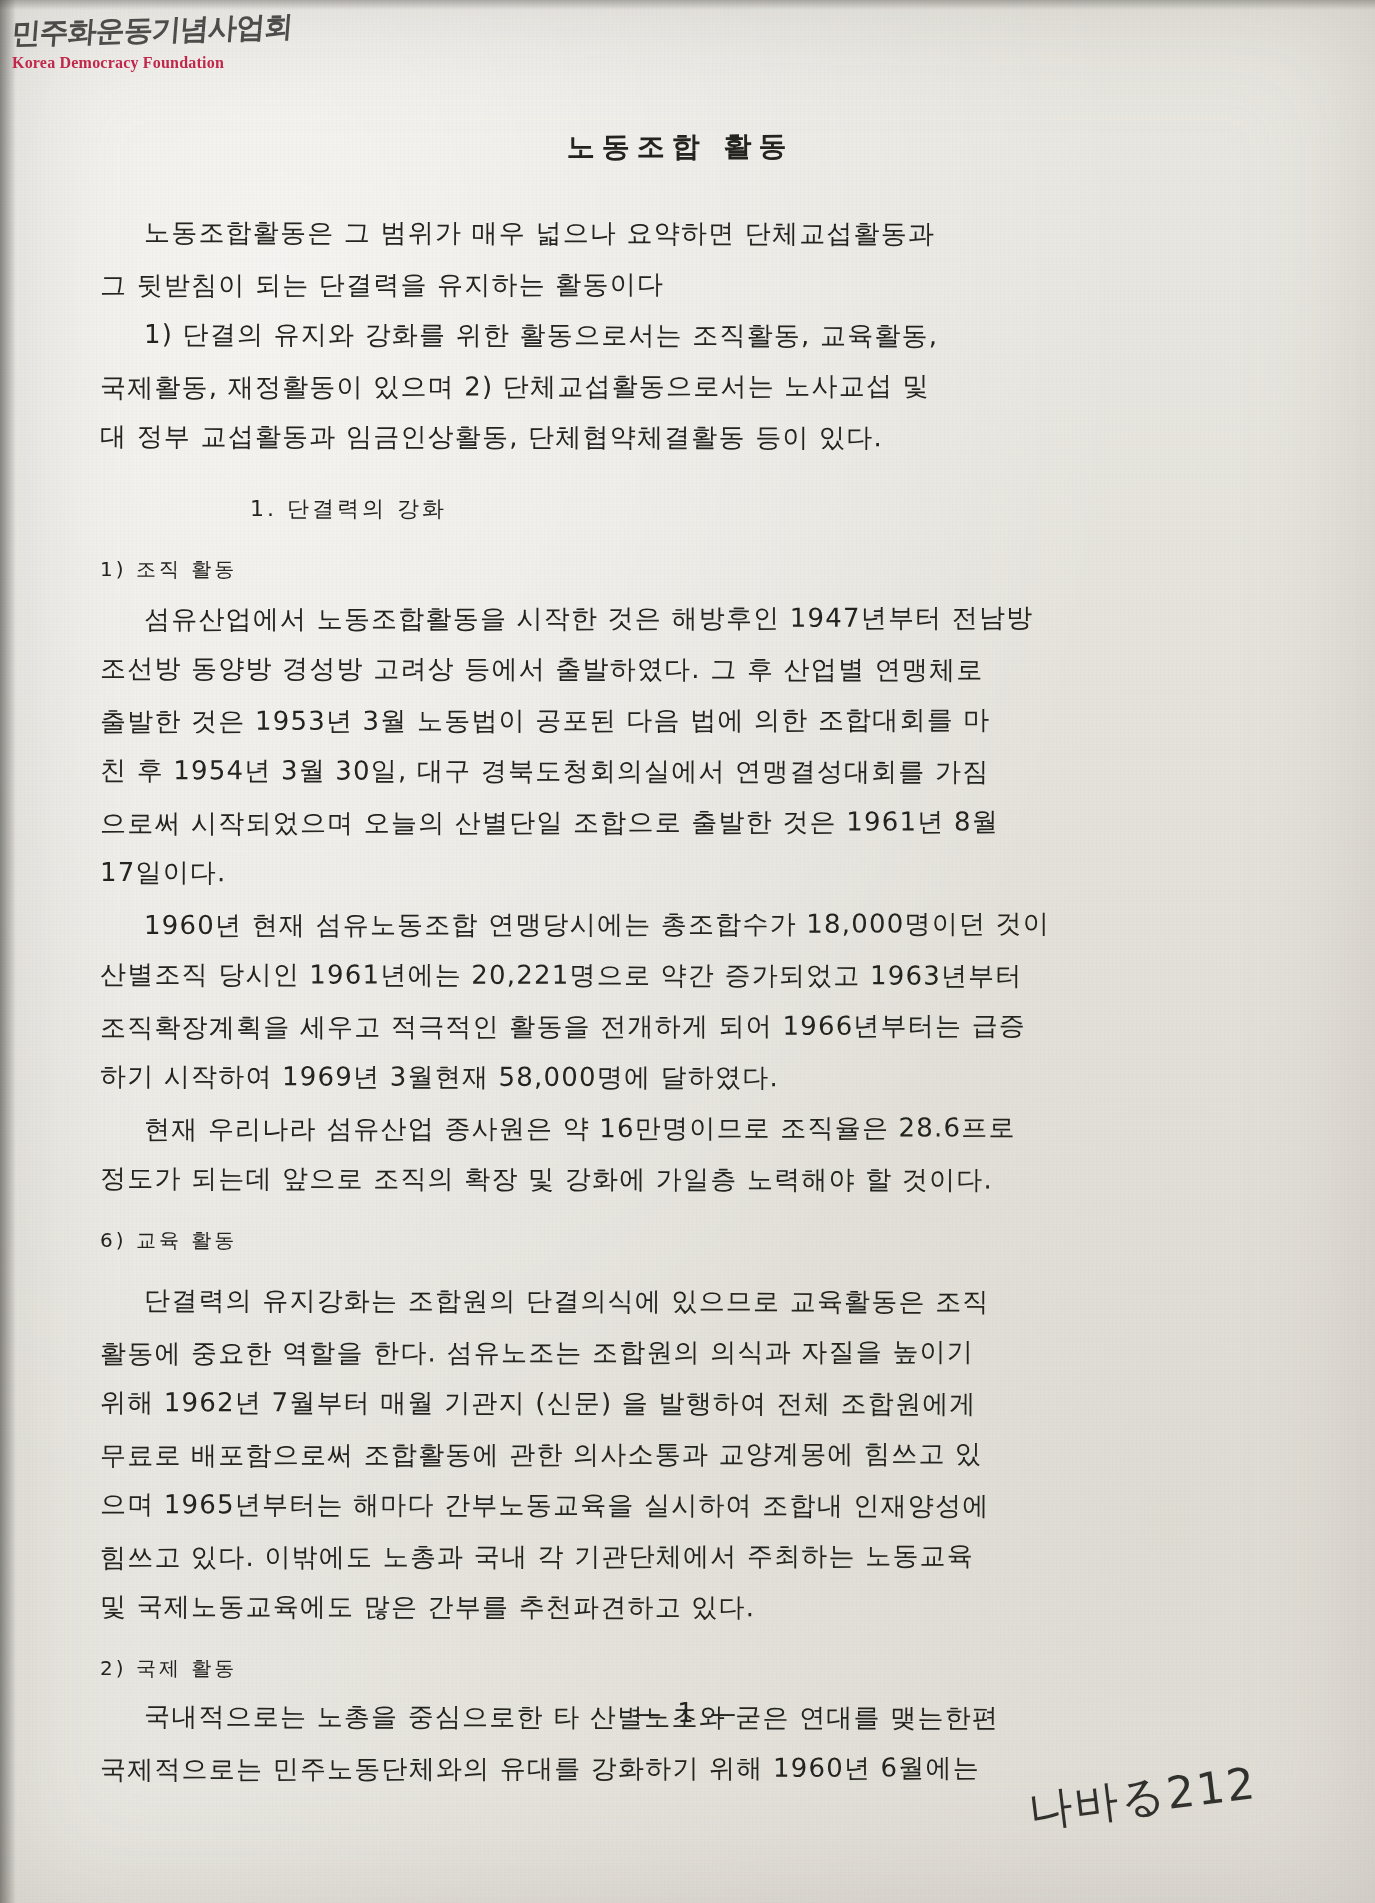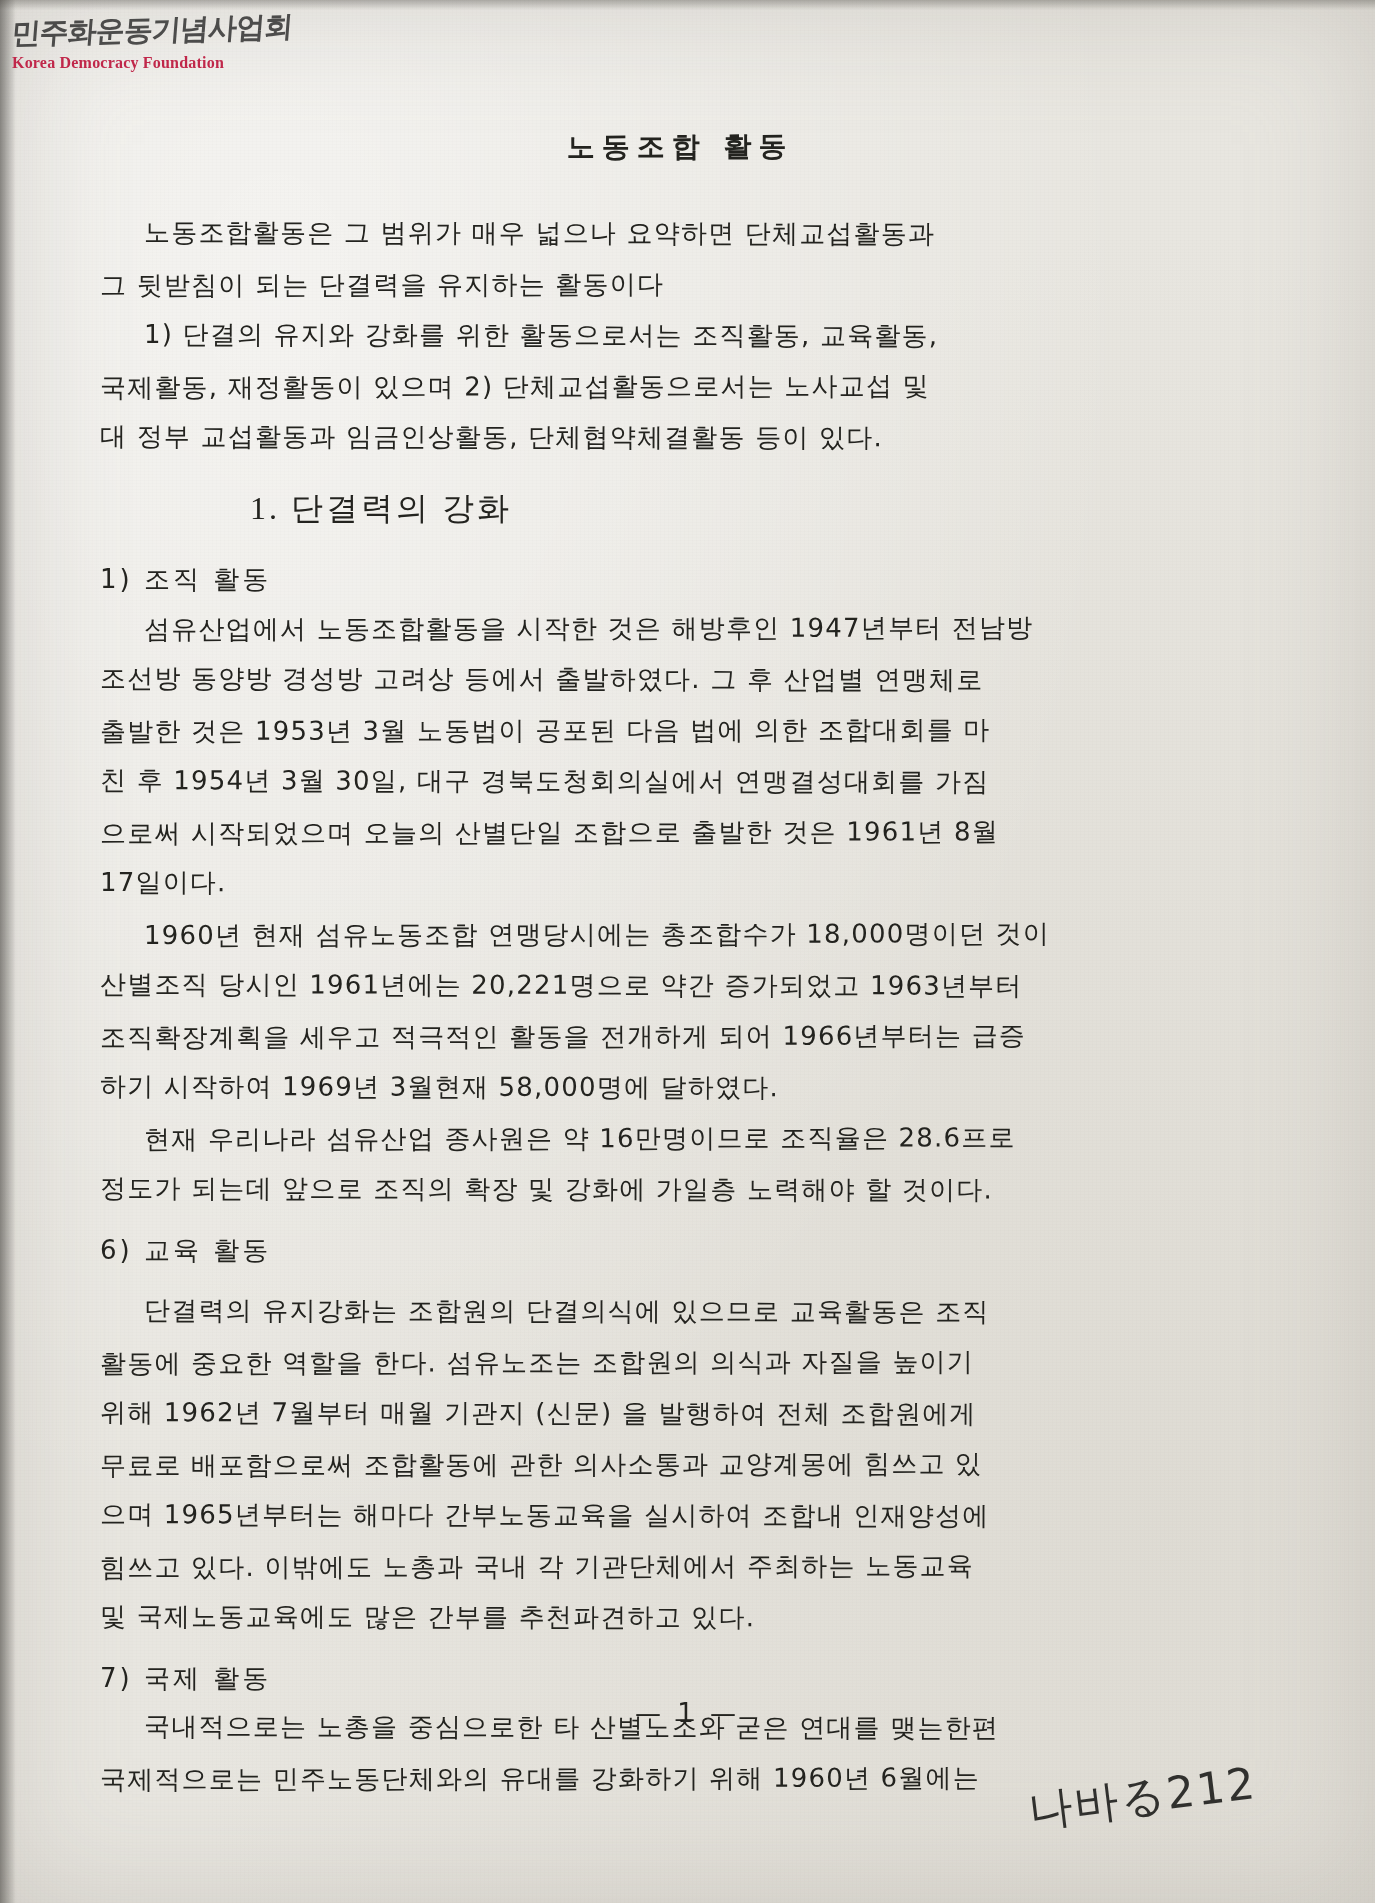--- a/index.html
+++ b/index.html
@@ -93,32 +93,31 @@
   .para {
     font-size: 26px;
     line-height: 47px;
     letter-spacing: 1.2px;
     margin: 0 0 4px 0;
     text-align: left;
     word-break: keep-all;
   }
   .indent { text-indent: 44px; }
   .section-head {
-    font-size: 32px;
+    font-size: 22px;
     line-height: 47px;
     letter-spacing: 3px;
     margin: 24px 0 4px 0;
-    font-family: Liberation Serif, serif;
   }
   .section-head.center-ish { padding-left: 150px; }
   .sub-head {
-    font-size: 26px;
+    font-size: 20px;
     line-height: 47px;
     letter-spacing: 3px;
-    margin: 24px 0 2px 0;
+    margin: 14px 0 2px 0;
   }
   .gap-sm { margin-top: 14px; }
 
   
   .para:nth-child(odd)  { transform: rotate(-0.12deg); }
   .para:nth-child(even) { transform: rotate(0.1deg); }
 
   
   #page-number {
     position: absolute;
@@ -187,21 +186,21 @@
     <p class="sub-head gap-sm">6)     교육  활동</p>
 
     <p class="para indent gap-sm">단결력의 유지강화는 조합원의 단결의식에 있으므로 교육활동은 조직</p>
     <p class="para">활동에 중요한 역할을 한다. 섬유노조는 조합원의 의식과 자질을 높이기</p>
     <p class="para">위해 1962년 7월부터 매월 기관지 (신문) 을 발행하여 전체 조합원에게</p>
     <p class="para">무료로 배포함으로써 조합활동에 관한 의사소통과 교양계몽에 힘쓰고 있</p>
     <p class="para">으며 1965년부터는 해마다 간부노동교육을 실시하여 조합내 인재양성에</p>
     <p class="para">힘쓰고 있다. 이밖에도 노총과 국내 각 기관단체에서 주최하는 노동교육</p>
     <p class="para">및 국제노동교육에도 많은 간부를 추천파견하고 있다.</p>
 
-    <p class="sub-head gap-sm">7)     국제  활동</p>
+    <p class="sub-head gap-sm">2)     국제  활동</p>
 
     <p class="para indent">국내적으로는 노총을 중심으로한 타 산별노조와 굳은 연대를 맺는한편</p>
     <p class="para">국제적으로는 민주노동단체와의 유대를 강화하기 위해 1960년 6월에는</p>
 
   </div>
 
   <div id="page-number">— 1 —</div>
   <div id="hand-note">나바る212</div>
 
 </div>

